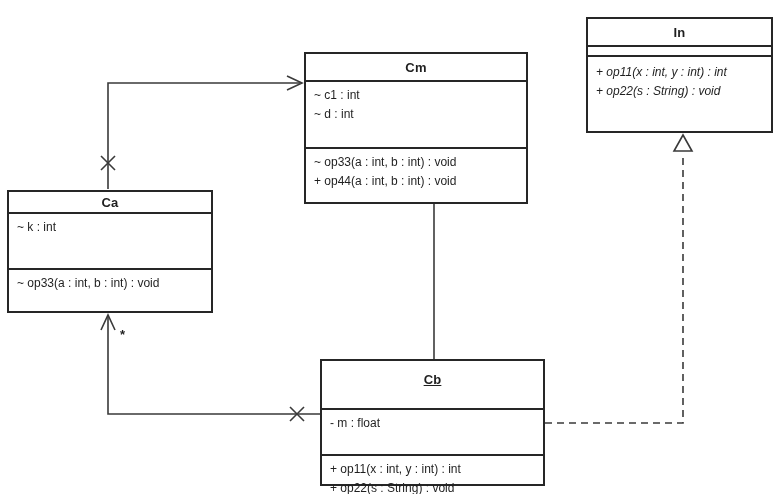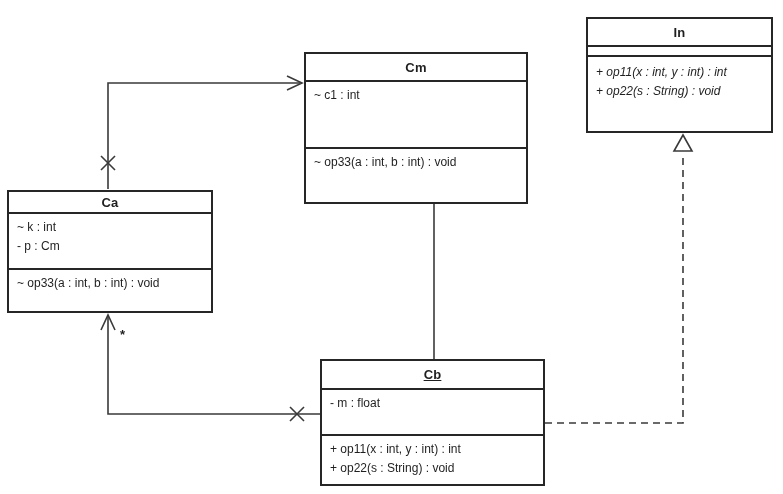--- a/index.html
+++ b/index.html
@@ -90,49 +90,50 @@
       <polygon points="683,135 674,151 692,151" fill="#ffffff" stroke-dasharray="none"></polygon>
     </g>
   </svg>
 
   <span class="mult-label" style="left:120px; top:327px;">*</span>
 
   <div class="uml-class" style="left:304px; top:8px; width:224px; height:152px;margin-top:44px;">
     <div class="uml-title" style="height:26px;">Cm</div>
     <div class="uml-compartment" style="height:67px;">
       <div class="uml-member">~ c1 : int</div>
+      <div class="uml-member">~ d : int</div>
     </div>
     <div class="uml-compartment" style="height:55px;">
       <div class="uml-member">~ op33(a : int, b : int) : void</div>
+      <div class="uml-member">+ op44(a : int, b : int) : void</div>
     </div>
   </div>
 
   <div class="uml-class italic" style="left:586px; top:17px; width:187px; height:116px;">
     <div class="uml-title" style="height:26px;">In</div>
     <div class="uml-compartment" style="height:10px; padding:0;"></div>
     <div class="uml-compartment" style="height:76px; padding-top:6px;">
       <div class="uml-member">+ op11(x : int, y : int) : int</div>
       <div class="uml-member">+ op22(s : String) : void</div>
     </div>
   </div>
 
   <div class="uml-class" style="left:7px; top:190px; width:206px; height:123px;">
     <div class="uml-title" style="height:20px;border-radius:6px;">Ca</div>
     <div class="uml-compartment" style="height:56px;">
       <div class="uml-member">~ k : int</div>
-      <div class="uml-member">- p : Cm</div>
     </div>
     <div class="uml-compartment" style="height:30px;">
       <div class="uml-member">~ op33(a : int, b : int) : void</div>
     </div>
   </div>
 
   <div class="uml-class" style="left:320px; top:359px; width:225px; height:127px;">
-    <div class="uml-title" style="height:27px;text-decoration:underline;">Cb</div>
-    <div class="uml-compartment" style="height:46px;">
+    <div class="uml-title" style="height:36px;text-decoration:underline;">Cb</div>
+    <div class="uml-compartment" style="height:46px;margin-top:11px;">
       <div class="uml-member">- m : float</div>
     </div>
     <div class="uml-compartment" style="height:50px;">
       <div class="uml-member">+ op11(x : int, y : int) : int</div>
       <div class="uml-member">+ op22(s : String) : void</div>
     </div>
   </div>
 
 </div>
 

